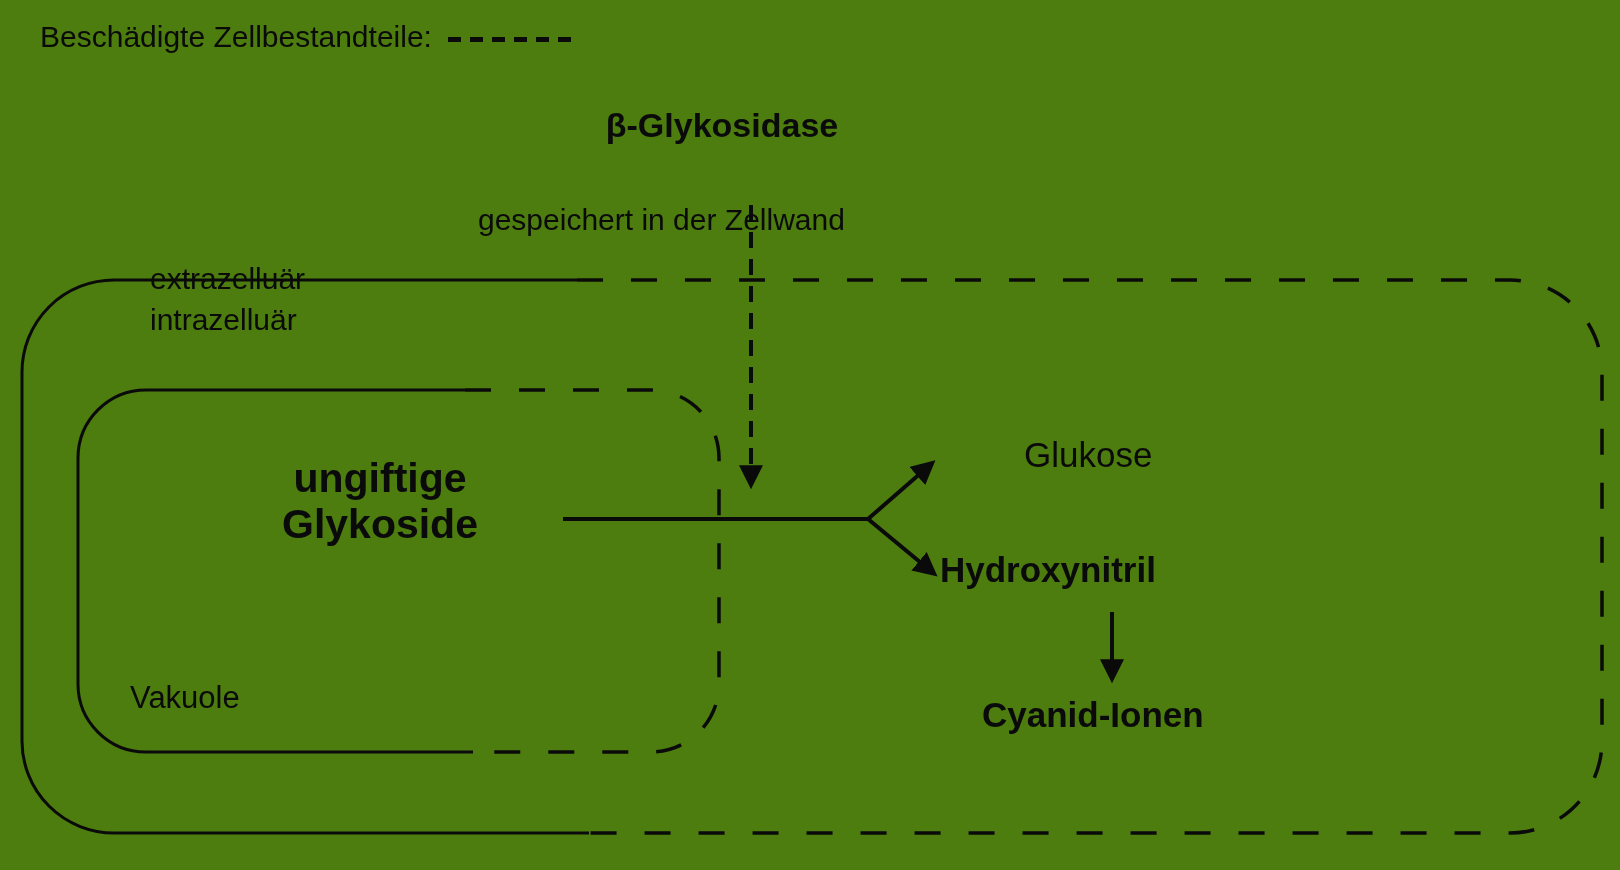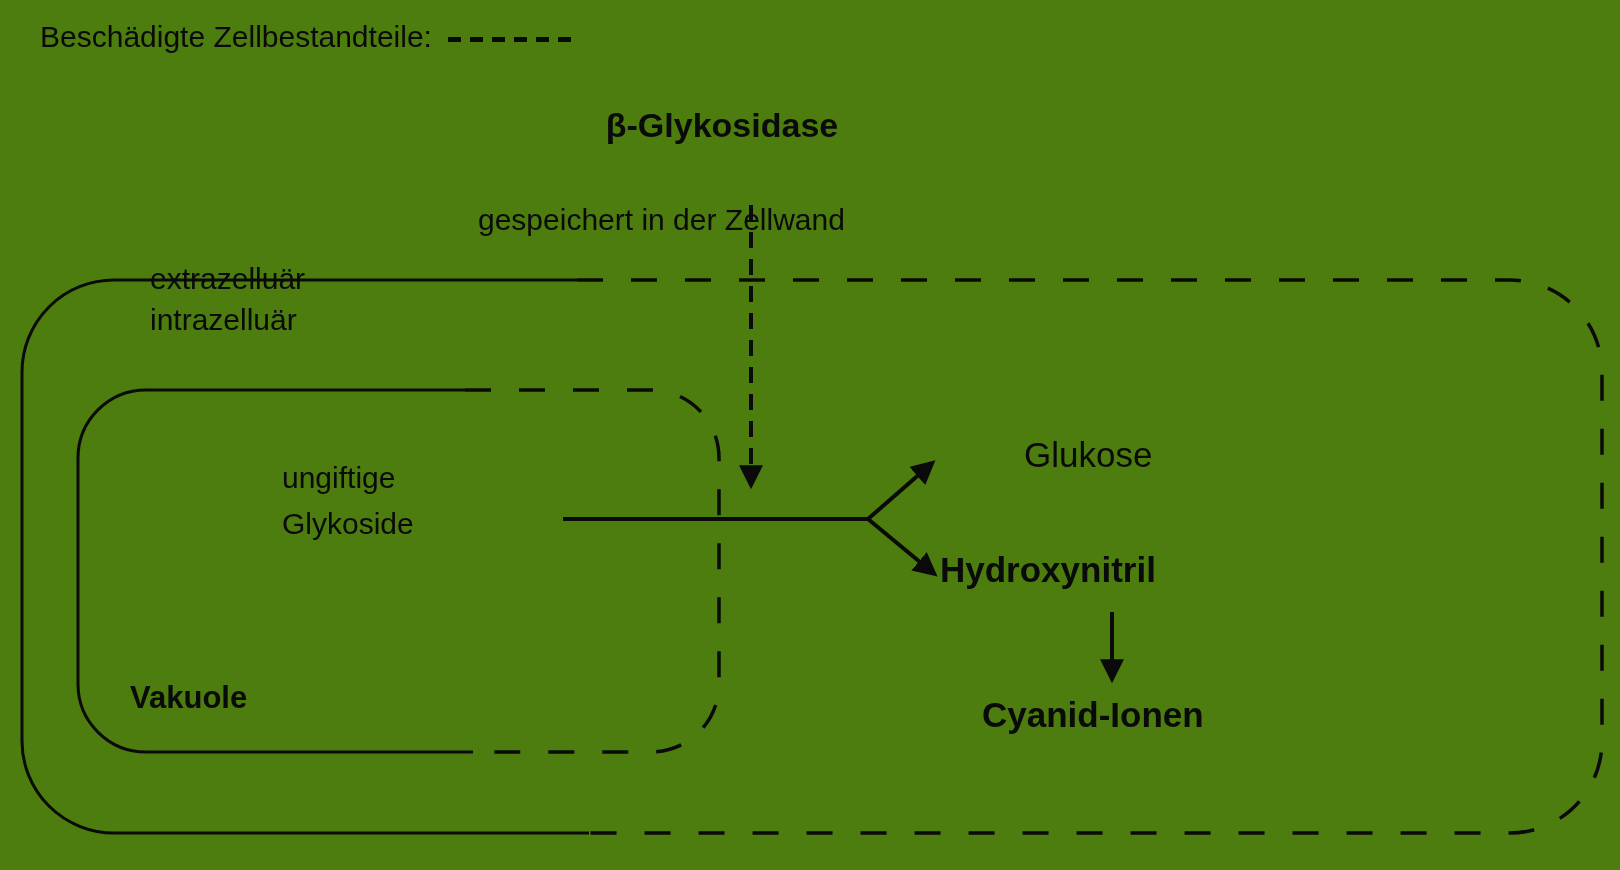--- a/index.html
+++ b/index.html
@@ -50,25 +50,26 @@
   .enzyme-location {
     left: 478px; top: 155px; width: 500px;
     text-align: left;
     font-size: 30px;
     margin-top: 48px;
   }
   .extracellular-label { left: 150px; top: 228px; font-size: 30px; margin-top: 34px; }
   .intracellular-label { left: 150px; top: 303px; font-size: 30px; }
   .substrate-label {
     left: 282px; top: 455px;
-    font-size: 30px; font-weight: normal;
+    font-size: 41px; font-weight: bold;
     line-height: 46px;
     white-space: nowrap;
+    text-align: center;
   }
-  .vacuole-label { left: 130px; top: 680px; font-size: 31px; font-weight: bold; }
+  .vacuole-label { left: 130px; top: 680px; font-size: 31px; }
   .product-glucose { left: 980px; top: 435px; font-size: 35px; font-weight: normal; margin-left: 44px; }
   .product-hydroxynitrile { left: 940px; top: 550px; font-size: 35px; font-weight: bold; }
   .product-cyanide { left: 982px; top: 695px; font-size: 35px; font-weight: bold; text-align: center; }
 </style>
 </head>
 <body>
 
 <div class="canvas">
 
   <svg class="diagram-svg" viewBox="0 0 1620 870">

